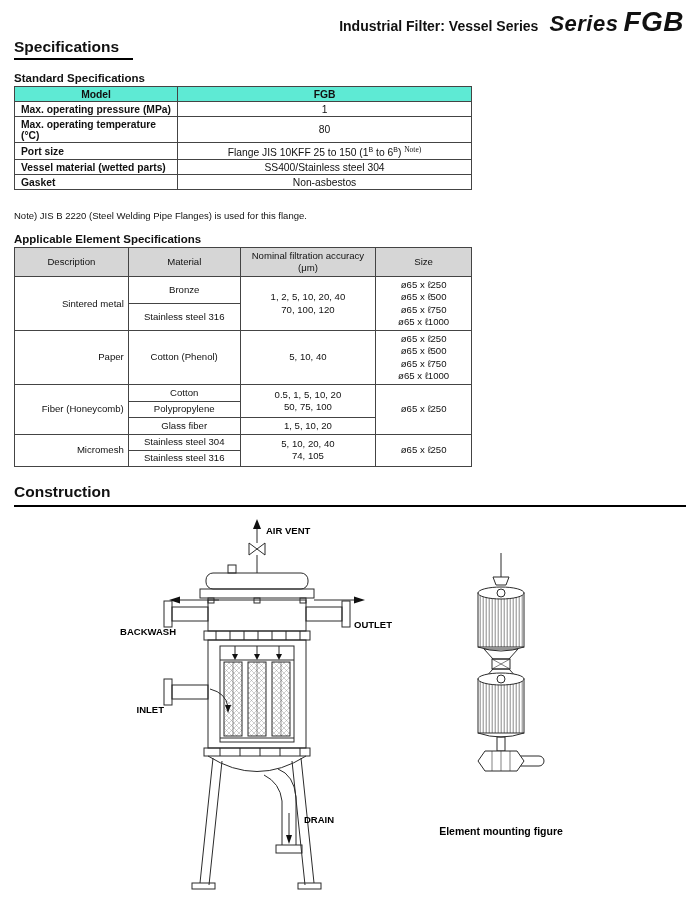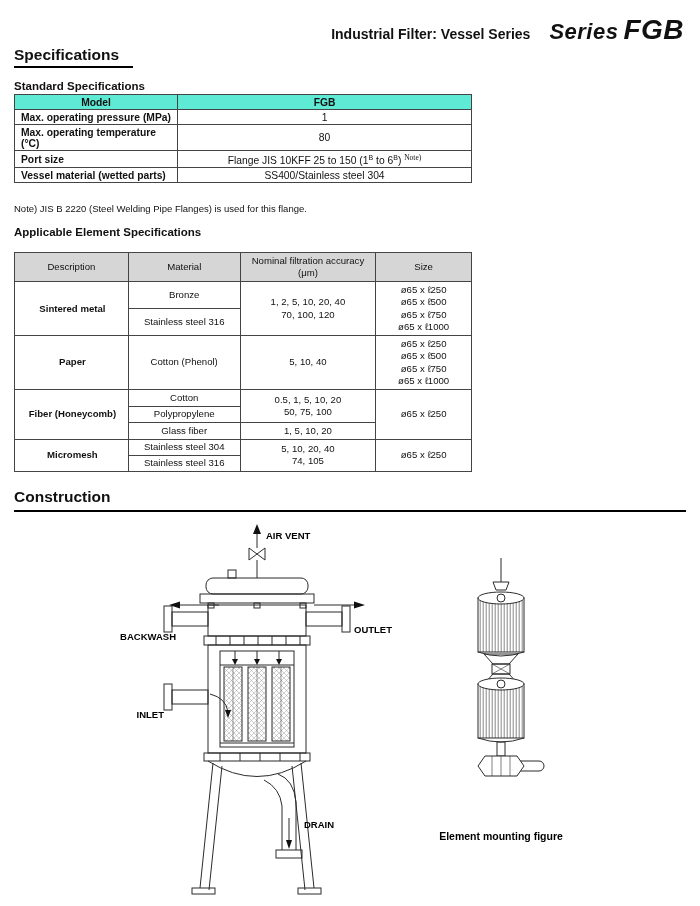--- a/index.html
+++ b/index.html
@@ -1,46 +1,46 @@
 <!DOCTYPE html>
 <html><head>
 <meta charset="utf-8">
 <style>
   * { margin:0; padding:0; box-sizing:border-box; }
   html,body { width:700px; height:906px; overflow:hidden; }
   body { background:#fff; color:#111; font-family:"Liberation Sans", sans-serif; }
   .page { padding:6px 14px 0 14px; }
 
-  .hdr { display:flex; justify-content:flex-end; align-items:baseline; gap:19px; margin-top:8px; padding-right:2px; }
+  .hdr { display:flex; justify-content:flex-end; align-items:baseline; gap:11px; padding-right:2px; }
   .hdr-cat { font-size:14px; font-weight:bold; }
   .hdr-series { font-style:italic; font-weight:bold; letter-spacing:.5px; }
   .hdr-series .pfx { font-size:22px; }
   .hdr-series .code { font-size:28px; }
 
   .sec-h { display:inline-block; font-size:15.5px; font-weight:bold; border-bottom:2.5px solid #000; padding:0 14px 2px 0; }
   .sec-h2 { display:block; font-size:15.5px; font-weight:bold; border-bottom:2.5px solid #000; padding-bottom:4px; margin-top:16px; }
   .sub-h { font-size:11.5px; font-weight:bold; margin-top:12px; margin-bottom:2px; }
 
   table { border-collapse:collapse; }
   .spec-table { width:458px; font-size:10.3px; }
   .spec-table th, .spec-table td { border:1px solid #444; padding:1.5px 6px; height:15px; }
   .spec-table thead th { background:#5eead4; text-align:center; font-weight:bold; }
   .spec-table th.c1, .spec-table td.lbl { width:163px; }
   .spec-table td.lbl { font-weight:bold; text-align:left; }
   .spec-table td.val { text-align:center; }
   .sup { font-size:7px; vertical-align:super; }
   .noteref { font-size:7.5px; vertical-align:super;font-family:Liberation Serif, serif; }
   .note { font-size:9.5px; margin-top:20px; }
 
-  .el-table { width:458px; font-size:9.6px; text-align:center; margin-top:14px; }
+  .el-table { width:458px; font-size:9.6px; text-align:center; margin-top:2px; }
   .el-table th, .el-table td { border:1px solid #444; padding:1.5px 4px; line-height:1.3; }
   .el-table thead th { background:#d6d6d6; font-weight:normal; height:16px; }
   .el-table col.c1 { width:114px; } .el-table col.c2 { width:112px; }
   .el-table col.c3 { width:136px; } .el-table col.c4 { width:96px; }
-  .el-table td.desc { text-align:center; font-weight:bold; padding-left:6px; }
+  .el-table td.desc { text-align:right; font-weight:normal; padding-left:6px; }
   .ml { white-space:pre-line; }
 
   .diagram-wrap { margin-top:6px; }
   svg text { font-family:"Liberation Sans", sans-serif; font-weight:bold; fill:#000; }
   svg .lbl { font-size:9.5px; }
   svg .cap { font-size:10.5px; }
 </style>
 </head>
 <body>
 
@@ -78,20 +78,24 @@
       </tr>
       <tr>
         <td class="lbl">Port size</td>
         <td class="val">
           <span>Flange JIS 10KFF 25 to 150 (1</span><span class="sup">B</span><span> to 6</span><span class="sup">B</span><span>) </span><span class="noteref">Note)</span>
         </td>
       </tr>
       <tr>
         <td class="lbl">Vessel material (wetted parts)</td>
         <td class="val">SS400/Stainless steel 304</td>
+      </tr>
+      <tr>
+        <td class="lbl">Gasket</td>
+        <td class="val">Non-asbestos</td>
       </tr>
     </tbody>
   </table>
 
   <div class="note">Note) JIS B 2220 (Steel Welding Pipe Flanges) is used for this flange.</div>
 
   <div class="sub-h">Applicable Element Specifications</div>
 
   <table class="el-table">
     <colgroup>

